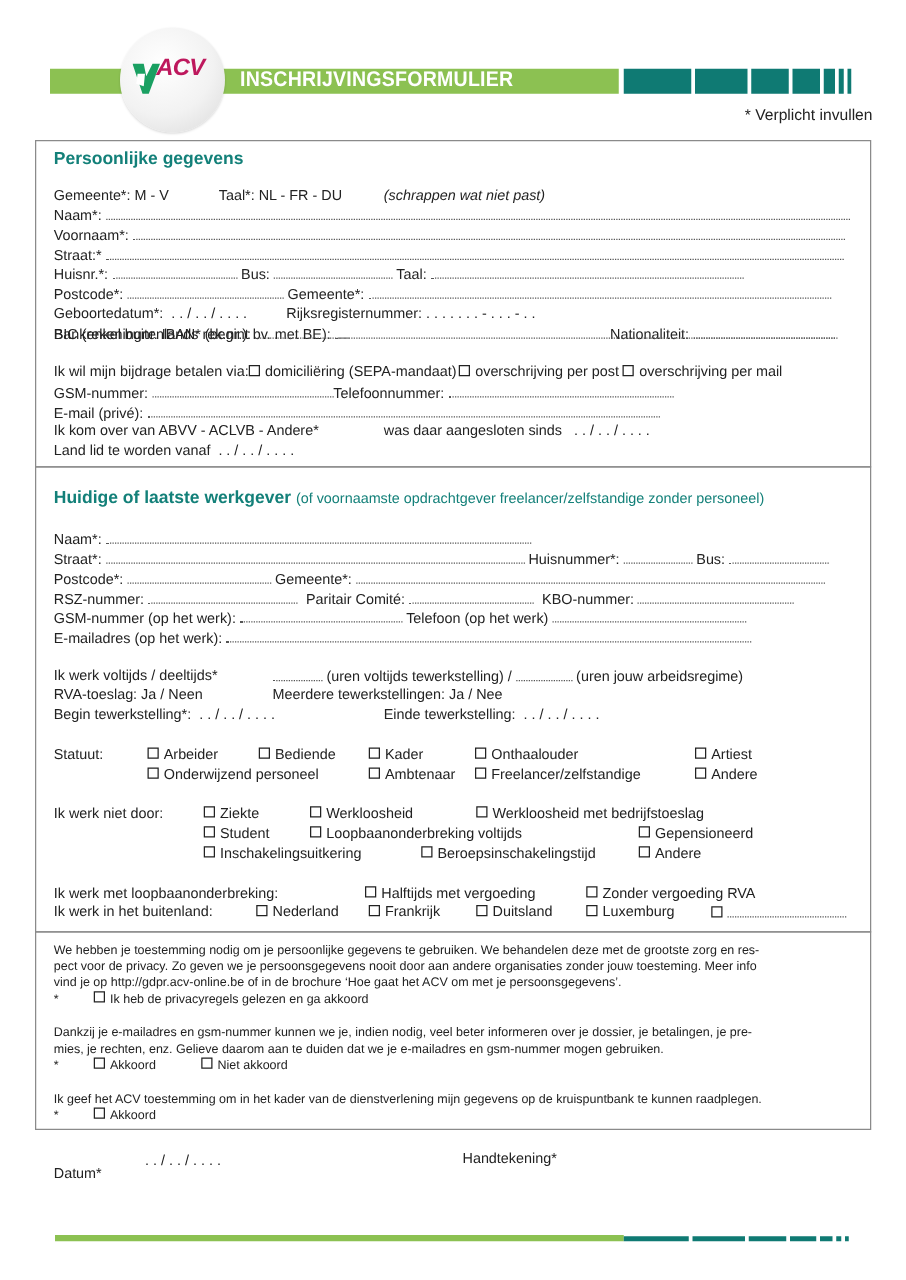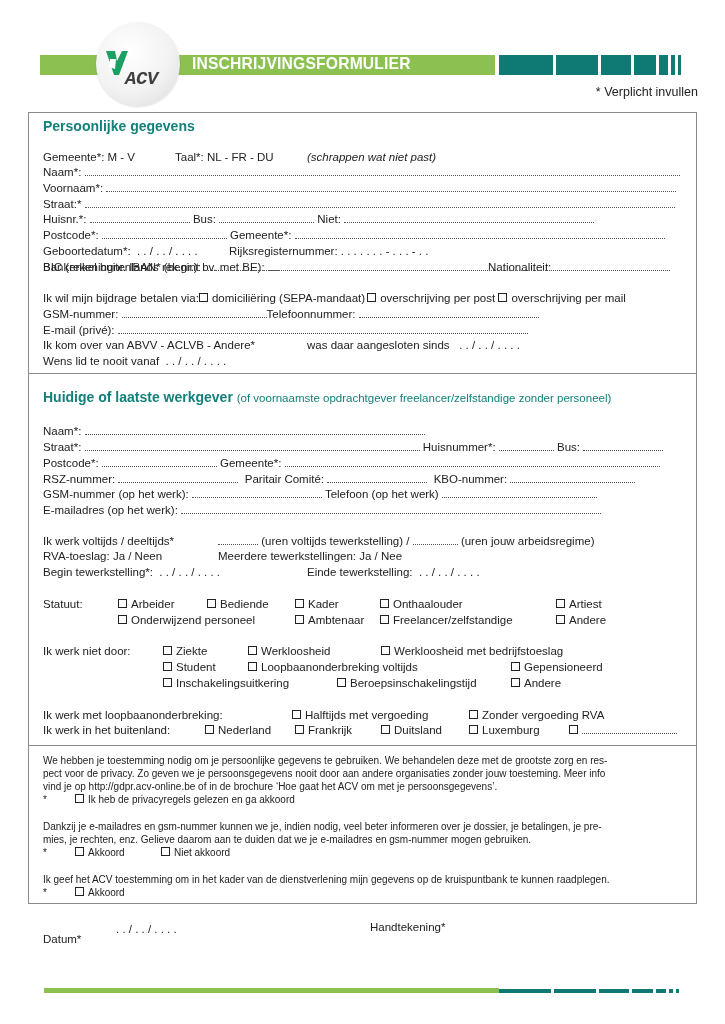--- a/index.html
+++ b/index.html
@@ -8,22 +8,22 @@
   .abs { position:absolute; }
   
   .hdr-green { position:absolute; left:40px; top:55px; width:455px; height:20px; background:#8cc152; }
   .hdr-title { position:absolute; left:192px; top:54px; font-size:17px; font-weight:bold; color:#ffffff;
                letter-spacing:0.2px; transform:scaleX(0.92); transform-origin:left; font-family:"Liberation Sans", sans-serif; }
   .teal { position:absolute; top:55px; height:20px; background:#0f7a73; }
   .logo-circle { position:absolute; left:96px; top:22px; width:84px; height:84px; border-radius:50%;
                  background:radial-gradient(circle at 40% 35%, #ffffff 0%, #f2f2f2 55%, #d9d9d9 100%);
                  box-shadow:0 1px 2px rgba(0,0,0,0.15); }
   .logo-mark { position:absolute; left:106px; top:49px; width:22px; height:28px; }
-  .logo-text { position:absolute; left:125px; top:68px; font-size:19px; font-weight:bold; font-style:italic;
-               color:#404040; letter-spacing:-0.5px; font-family:Liberation Mono, monospace; }
+  .logo-text { position:absolute; left:125px; top:44px; font-size:19px; font-weight:bold; font-style:italic;
+               color:#be185d; letter-spacing:-0.5px; font-family:Liberation Sans, sans-serif; }
   .required-note { position:absolute; right:27px; top:85px; font-size:12.5px; color:#222; }
   
   .box { position:absolute; left:28px; width:669px; border:1px solid #8a8a8a; box-sizing:border-box; }
   .box1 { top:112px; height:262px; }
   .box2 { top:373px; height:373px; }
   .box3 { top:745px; height:159px; }
   .sec-title { position:absolute; font-size:14px; font-weight:bold; color:#138079; }
   .sec-sub { font-size:11.5px; font-weight:normal; color:#138079; }
   .line { position:absolute; font-size:11.5px; white-space:nowrap; color:#222; line-height:14px; }
   .small { font-size:10px; line-height:13px; }
@@ -68,21 +68,21 @@
 <div class="line it" style="left:307px;top:150px">
   <span>(schrappen wat niet past)</span>
 </div>
 
 <div class="line" style="left:43px;top:165px"><span>Naam*:</span> <span class="dots" style="width:595px"></span></div>
 <div class="line" style="left:43px;top:181px"><span>Voornaam*:</span> <span class="dots" style="width:570px"></span></div>
 <div class="line" style="left:43px;top:197px"><span>Straat:*</span> <span class="dots" style="width:590px"></span></div>
 <div class="line" style="left:43px;top:212px">
   <span>Huisnr.*:</span> <span class="dots" style="width:100px"></span>
   <span>Bus:</span> <span class="dots" style="width:95px"></span>
-  <span>Niet:</span> <span class="dots" style="width:250px"></span>
+  <span>Taal:</span> <span class="dots" style="width:250px"></span>
 </div>
 <div class="line" style="left:43px;top:228px">
   <span>Postcode*:</span> <span class="dots" style="width:125px"></span>
   <span>Gemeente*:</span> <span class="dots" style="width:370px"></span>
 </div>
 <div class="line" style="left:43px;top:244px">
   <span>Geboortedatum*:</span>
   &nbsp;<span>. . / . . / . . . .</span>
 </div>
 <div class="line" style="left:229px;top:244px">
@@ -100,21 +100,21 @@
 <div class="line" style="left:43px;top:307px">
   <span>GSM-nummer:</span> <span class="dots" style="width:145px"></span><span>Telefoonnummer:</span> <span class="dots" style="width:180px"></span>
 </div>
 <div class="line" style="left:43px;top:323px"><span>E-mail (privé):</span> <span class="dots" style="width:410px"></span></div>
 <div class="line" style="left:43px;top:338px"><span>Ik kom over van ABVV - ACLVB - Andere*</span></div>
 <div class="line" style="left:307px;top:338px">
   <span>was daar aangesloten sinds</span>&nbsp;&nbsp;
   <span>. . / . . / . . . .</span>
 </div>
 <div class="line" style="left:43px;top:354px">
-  <span>Wens lid te nooit vanaf</span>&nbsp;
+  <span>Land lid te worden vanaf</span>&nbsp;
   <span>. . / . . / . . . .</span>
 </div>
 
 <div class="box box2"></div>
 <div class="sec-title" style="left:43px;top:389px">
   <span>Huidige of laatste werkgever</span>
   <span class="sec-sub">(of voornaamste opdrachtgever freelancer/zelfstandige zonder personeel)</span>
 </div>
 
 <div class="line" style="left:43px;top:424px"><span>Naam*:</span> <span class="dots" style="width:340px"></span></div>

